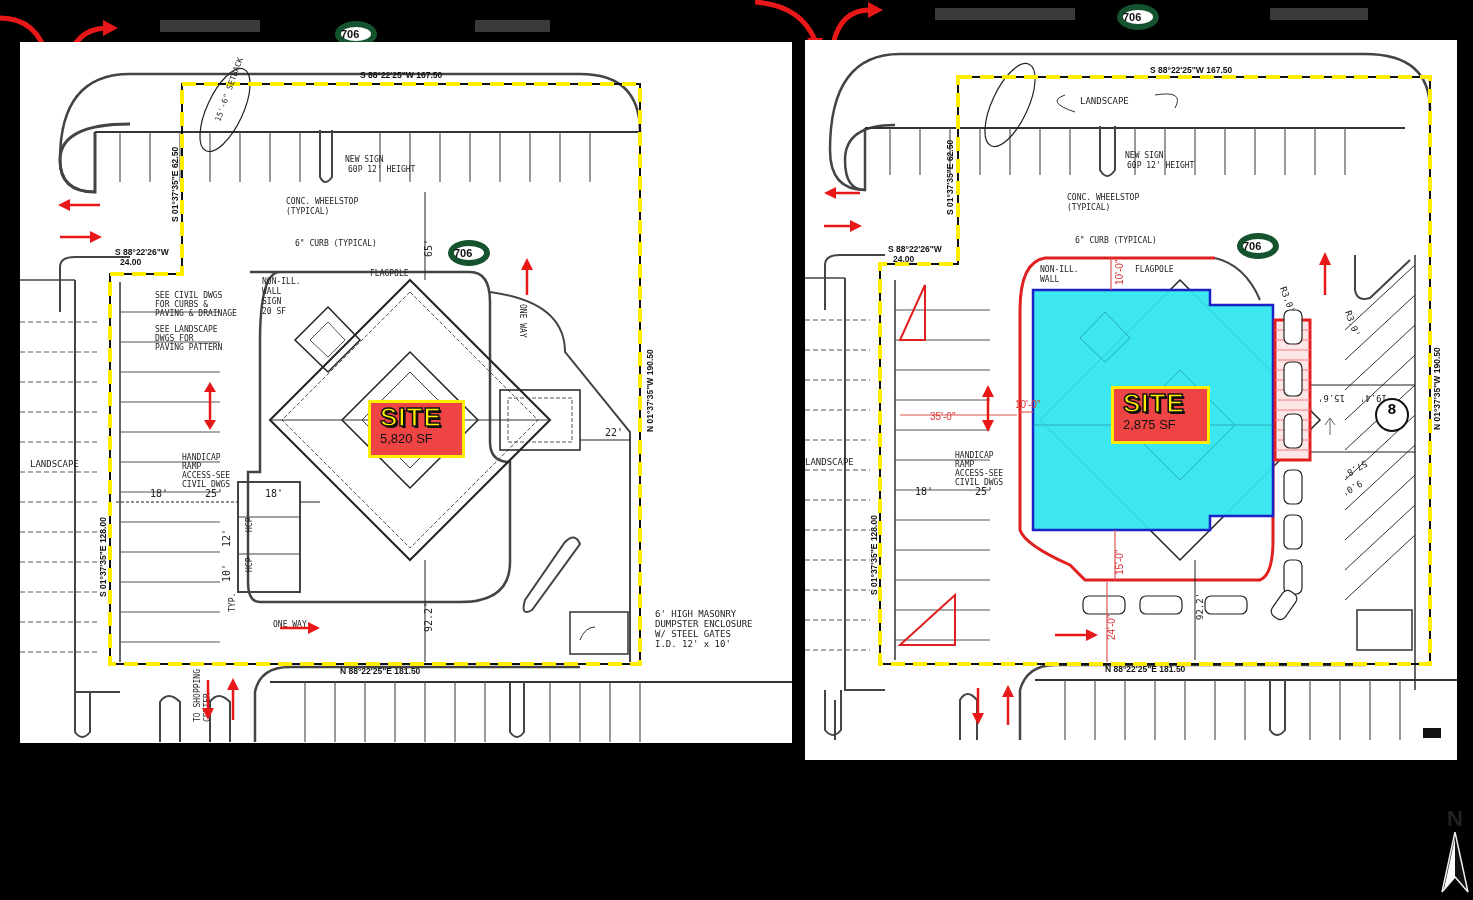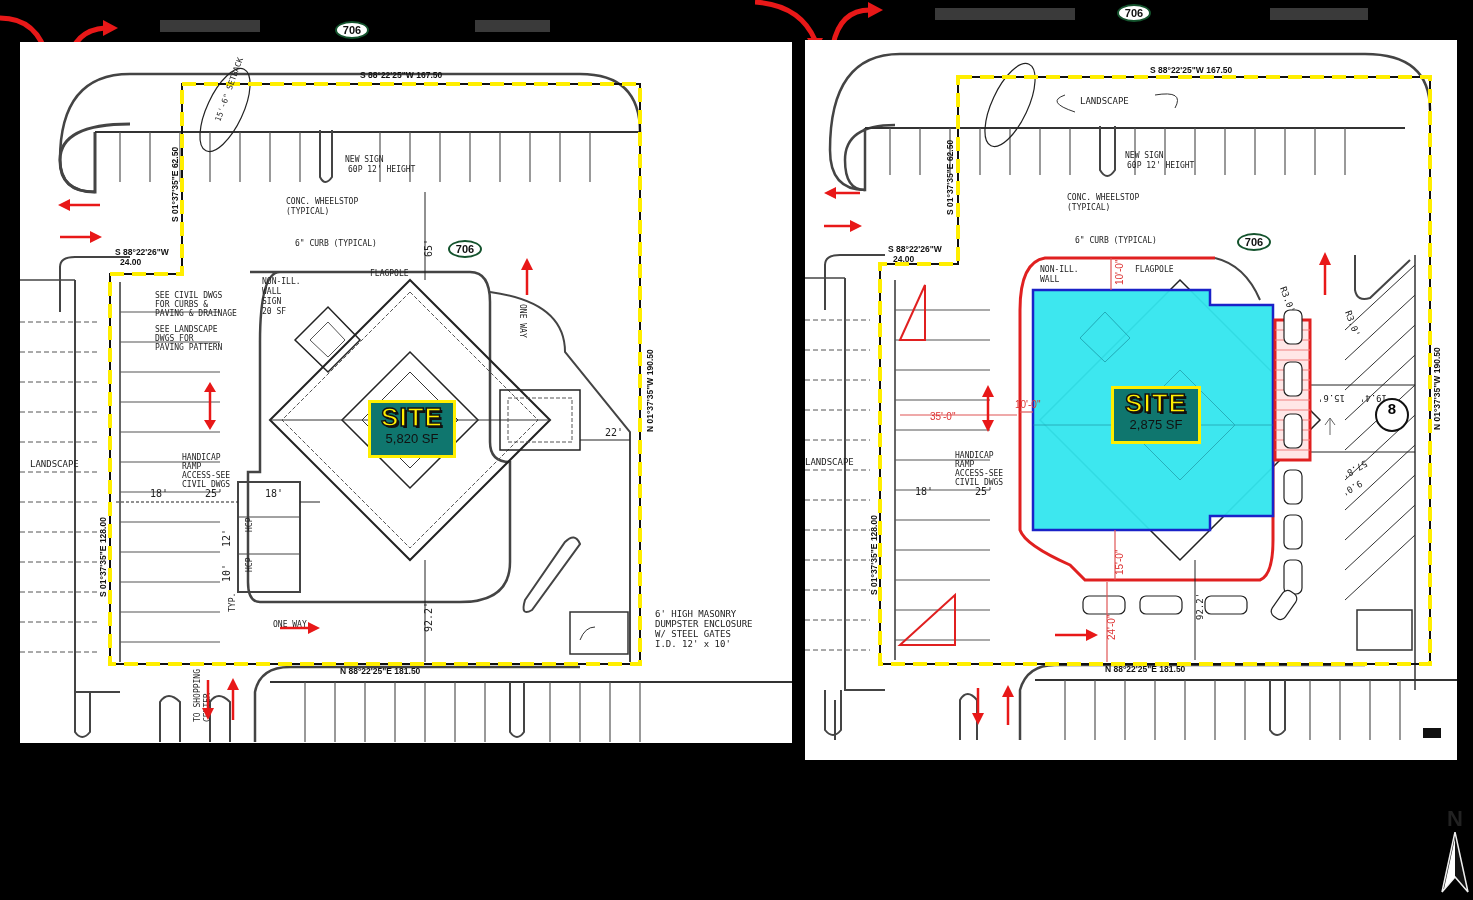--- a/index.html
+++ b/index.html
@@ -2,22 +2,22 @@
 <html><head>
 <meta charset="utf-8">
 <style>
   html,body{margin:0;padding:0;background:#000;}
   body{width:1473px;height:900px;position:relative;overflow:hidden;font-family:"Liberation Sans",sans-serif;}
   .panel{position:absolute;background:#fff;}
   #panel-left{left:20px;top:42px;width:772px;height:701px;}
   #panel-right{left:805px;top:40px;width:652px;height:720px;}
   svg{position:absolute;left:0;top:0;}
   .hdr{position:absolute;font-family:"Liberation Sans",sans-serif;font-weight:bold;color:#2a2a2a;font-size:13px;letter-spacing:0.5px;}
-  .badge{position:absolute;background:#fff;border:2px solid #14532d;border-radius:50%;font:bold 11px "Liberation Sans",sans-serif;color:#111;text-align:center;line-height:14px;width:30px;height:14px;}
-  .site-box{position:absolute;background:#0f766e;border:3px solid #ffee00;text-align:center;}
+  .badge{position:absolute;background:#fff;border:6px solid #14532d;border-radius:50%;font:bold 11px "Liberation Sans",sans-serif;color:#111;line-height:14px;width:30px;height:14px;}
+  .site-box{position:absolute;background:#ef4444;border:3px solid #ffee00;padding-left:9px;}
   .site-title{display:block;font:900 26px "Liberation Sans",sans-serif;color:#ffee00;-webkit-text-stroke:1.5px #111;text-shadow:2px 2px 0 #111;letter-spacing:1px;line-height:28px;}
   .site-area{display:block;font:13px "Liberation Sans",sans-serif;color:#111;line-height:16px;}
   .hand{font-family:"DejaVu Sans Mono",monospace;font-size:8px;fill:#222;}
   .bearing{font-family:"Liberation Sans",sans-serif;font-size:8.5px;fill:#111;font-weight:bold;}
   .dim-red{font-family:"Liberation Sans",sans-serif;font-size:10px;fill:#d33;}
   .north{position:absolute;left:1440px;top:808px;width:30px;height:90px;}
 </style>
 </head>
 <body>
 

